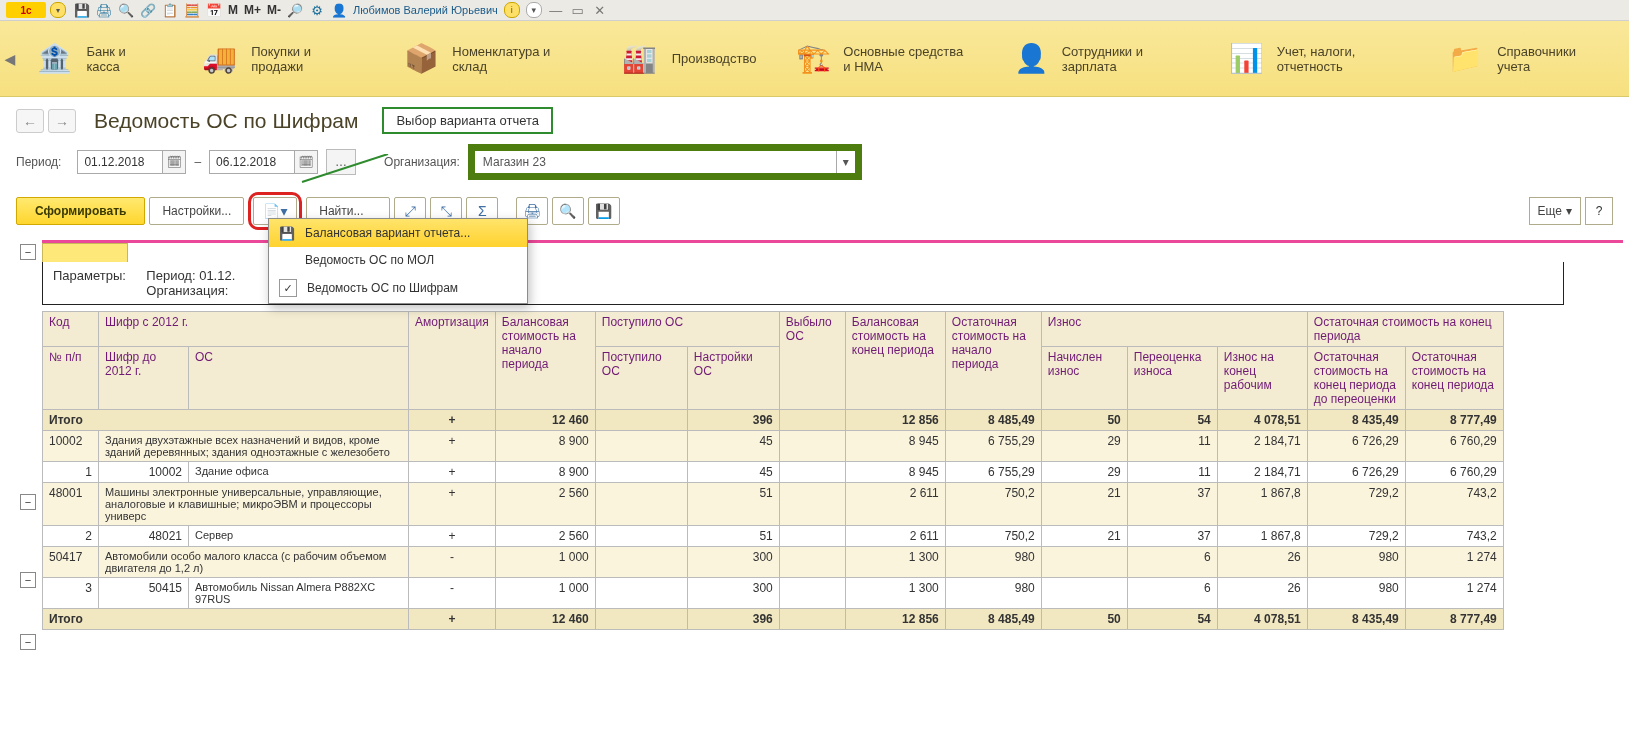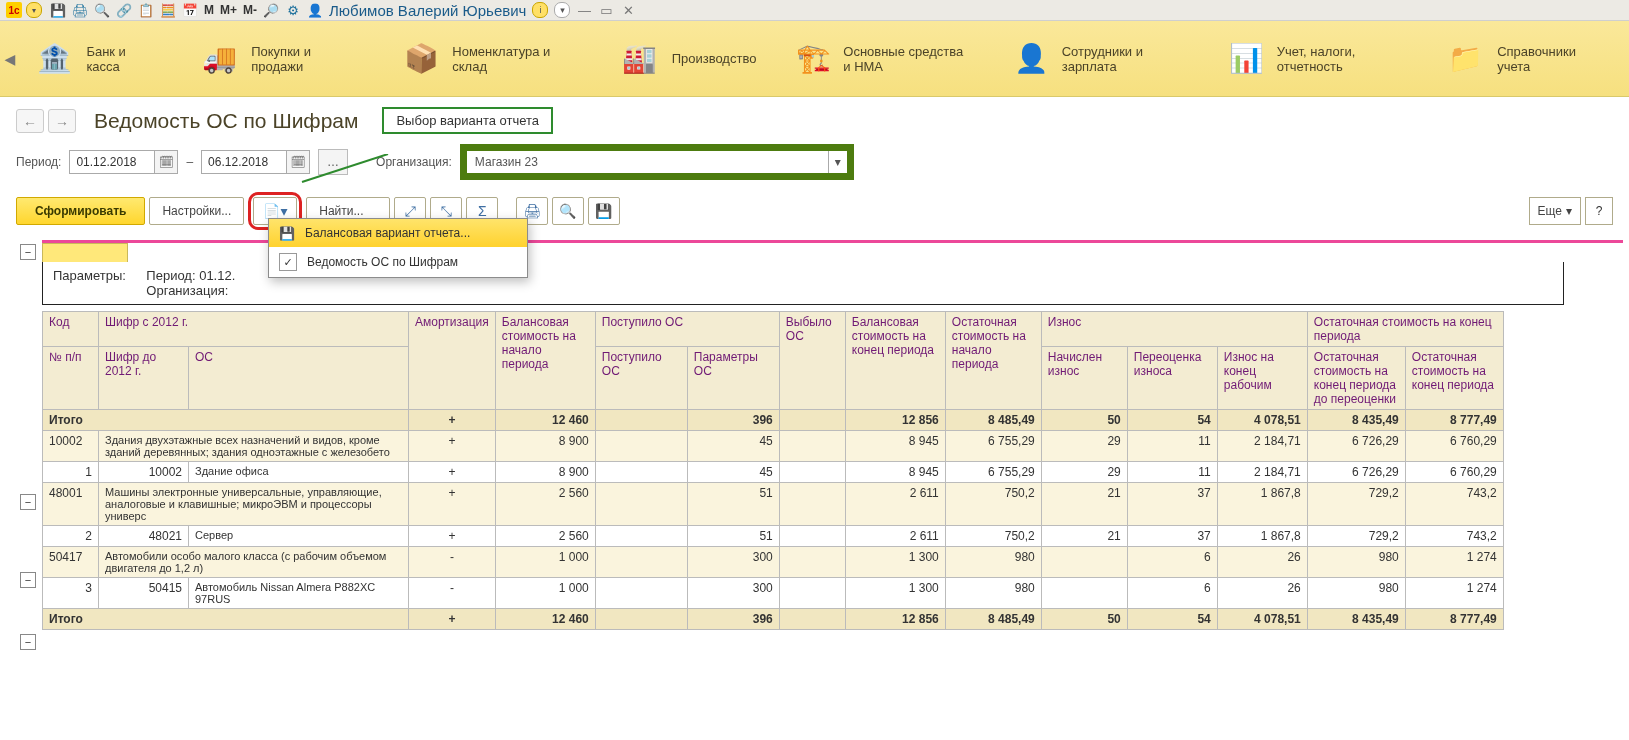--- a/index.html
+++ b/index.html
@@ -12,36 +12,36 @@
   overflow: hidden;
 }
 
 .sysbar {
   height: 20px; background: #eceae4;
   display: flex; align-items: center; padding: 0 6px;
   border-bottom: 1px solid #cfcfcf;
   font-size: 11px;
 }
 .sysbar .logo {
-  width: 16px; height: 16px; background:#ffcf00; color:#c00; font-weight:bold;
+  width: 40px; height: 16px; background:#ffcf00; color:#c00; font-weight:bold;
   display:flex;align-items:center;justify-content:center; border-radius:2px;
   font-size:10px; margin-right:4px;
 }
 .sysbar .down {
   width:14px;height:14px;border:1px solid #c9a500;border-radius:7px;
   background:#ffe066; display:flex;align-items:center;justify-content:center;
   font-size:8px; color:#555; margin-right:8px;
 }
 .sysbar .title { flex:1; color:#555; }
 .sysbar .right {
   display:flex; align-items:center; gap:6px; color:#555;
 }
 .sysbar .right .ico { width:16px;height:16px;display:flex;align-items:center;justify-content:center; font-size:13px; color:#1b6f9c;}
 .sysbar .right .m { font-weight:bold; font-size:12px; color:#333; cursor:default;}
-.sysbar .right .user { font-size:15px; color:#1a5b8a; }
+.sysbar .right .user { font-size:11px; color:#1a5b8a; }
 .sysbar .right .circ { width:14px;height:14px;border:1px solid #c9a500;border-radius:7px;background:#ffe066;display:flex;align-items:center;justify-content:center;font-size:9px;color:#555;}
 
 
 .sections {
   height: 75px; background: linear-gradient(#fae89a, #f6e07f);
   display:flex; align-items:center; padding: 0 0 0 4px;
   border-bottom: 1px solid #d9c96b;
   position:relative; overflow:hidden;
 }
 .sections .scroll {
@@ -275,21 +275,21 @@
     <div class="navbtn">←</div>
     <div class="navbtn" style="margin-left:4px;">→</div>
   </div>
   <div class="pagetitle">Ведомость ОС по Шифрам</div>
   <div class="callout">Выбор варианта отчета</div>
 </div>
 
 <div class="periodrow">
   <span>Период:</span>
   <div style="display:flex;">
-    <div class="in" style="width:72px;">01.12.2018</div>
+    <div class="in" style="width:72px;margin-left:8px;">01.12.2018</div>
     <div class="calbtn">🗓</div>
   </div>
   <span>–</span>
   <div style="display:flex;">
     <div class="in" style="width:72px;">06.12.2018</div>
     <div class="calbtn">🗓</div>
   </div>
   <div class="dots">…</div>
   <span style="margin-left:20px;">Организация:</span>
   <div class="orgbox">
@@ -318,20 +318,24 @@
         <span>Еще</span>
         <span>▾</span>
       </div>
     <div class="qbtn">?</div>
   </div>
 
   <div class="dropdown">
     <div class="item sel">
       <span class="ico">💾</span>
       <span>Балансовая вариант отчета...</span>
+    </div>
+    <div class="item">
+      <span style="width:16px;"></span>
+      <span>Ведомость ОС по МОЛ</span>
     </div>
     <div class="item">
       <span class="chk">✓</span>
       <span>Ведомость ОС по Шифрам</span>
     </div>
   </div>
 
   <svg class="line" viewBox="0 0 90 30">
     <path d="M88 0 L2 28" stroke="#2e8b2e" stroke-width="2" fill="none"></path>
   </svg>
@@ -387,21 +391,21 @@
           <th rowspan="2">Балансовая стоимость на конец периода</th>
           <th rowspan="2">Остаточная стоимость на начало периода</th>
           <th colspan="3">Износ</th>
           <th colspan="2">Остаточная стоимость на конец периода</th>
         </tr>
         <tr>
           <th>№ п/п</th>
           <th>Шифр до 2012 г.</th>
           <th>ОС</th>
           <th>Поступило ОС</th>
-          <th>Параметры ОС</th>
+          <th>Настройки ОС</th>
           <th>Начислен износ</th>
           <th>Переоценка износа</th>
           <th>Износ на конец рабочим</th>
           <th>Остаточная стоимость на конец периода до переоценки</th>
           <th>Остаточная стоимость на конец периода</th>
         </tr>
       </thead>
       <tbody>
         <tr class="total">
           <td colspan="3">Итого</td>

